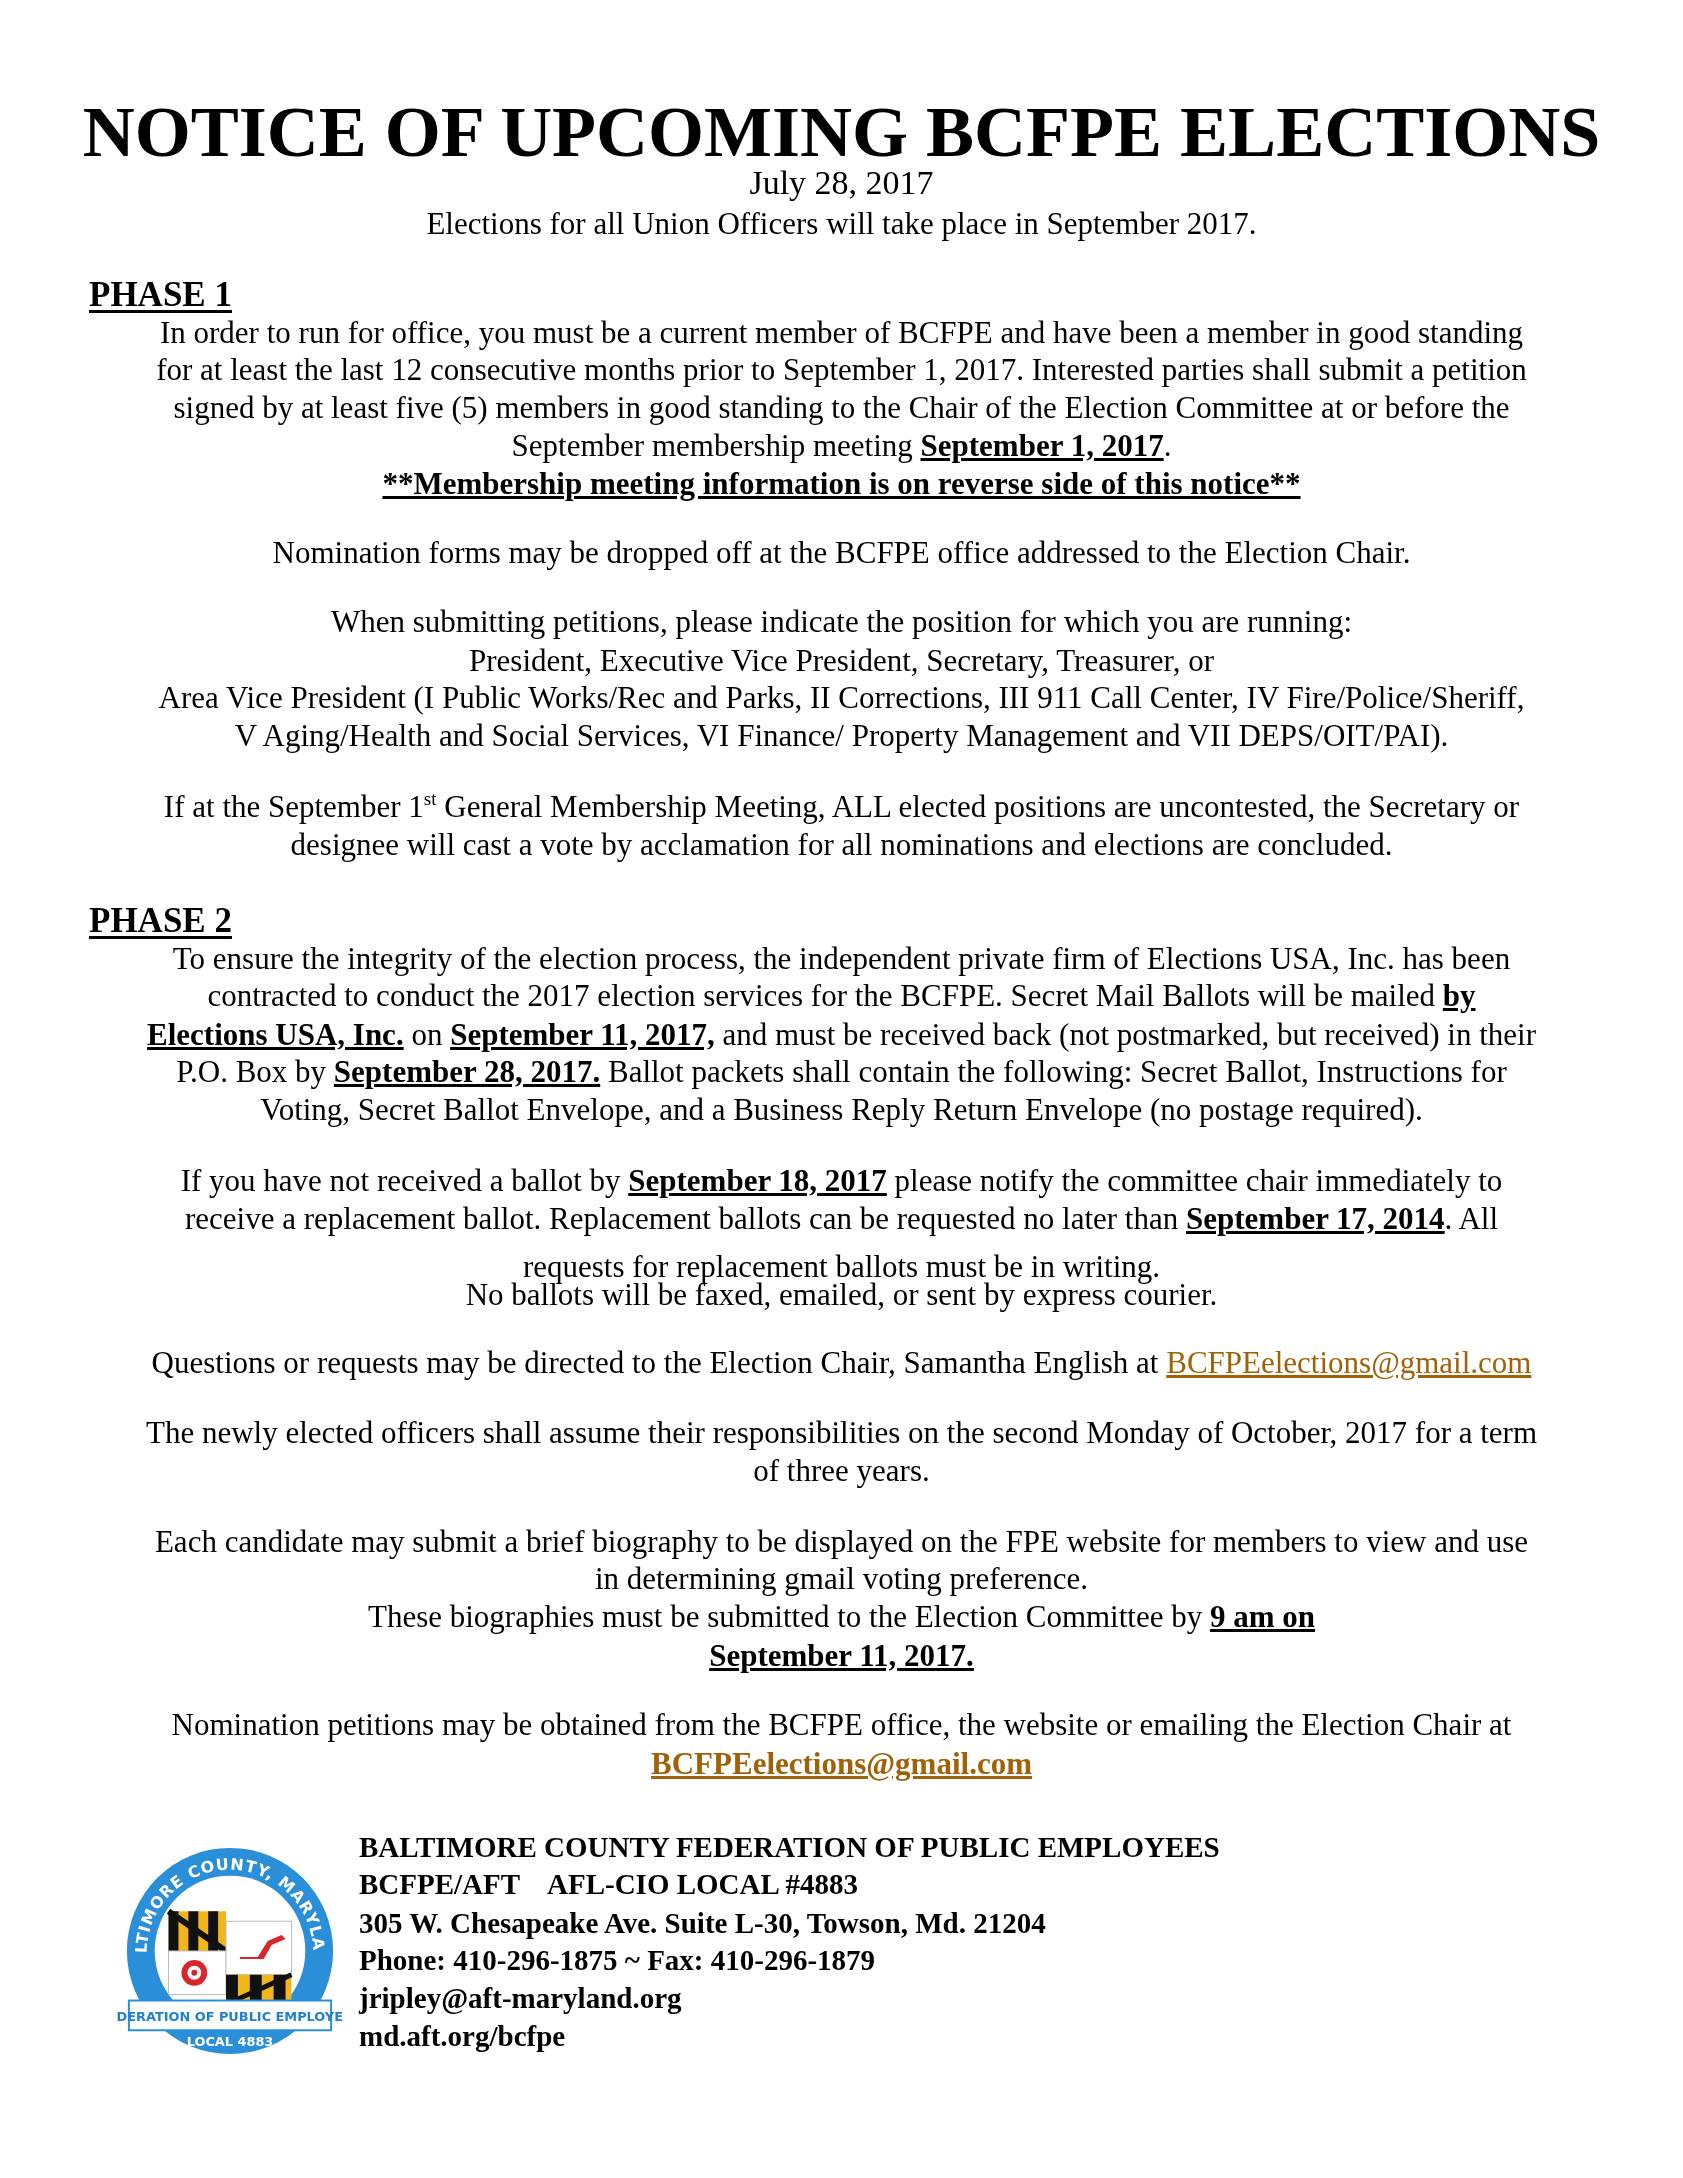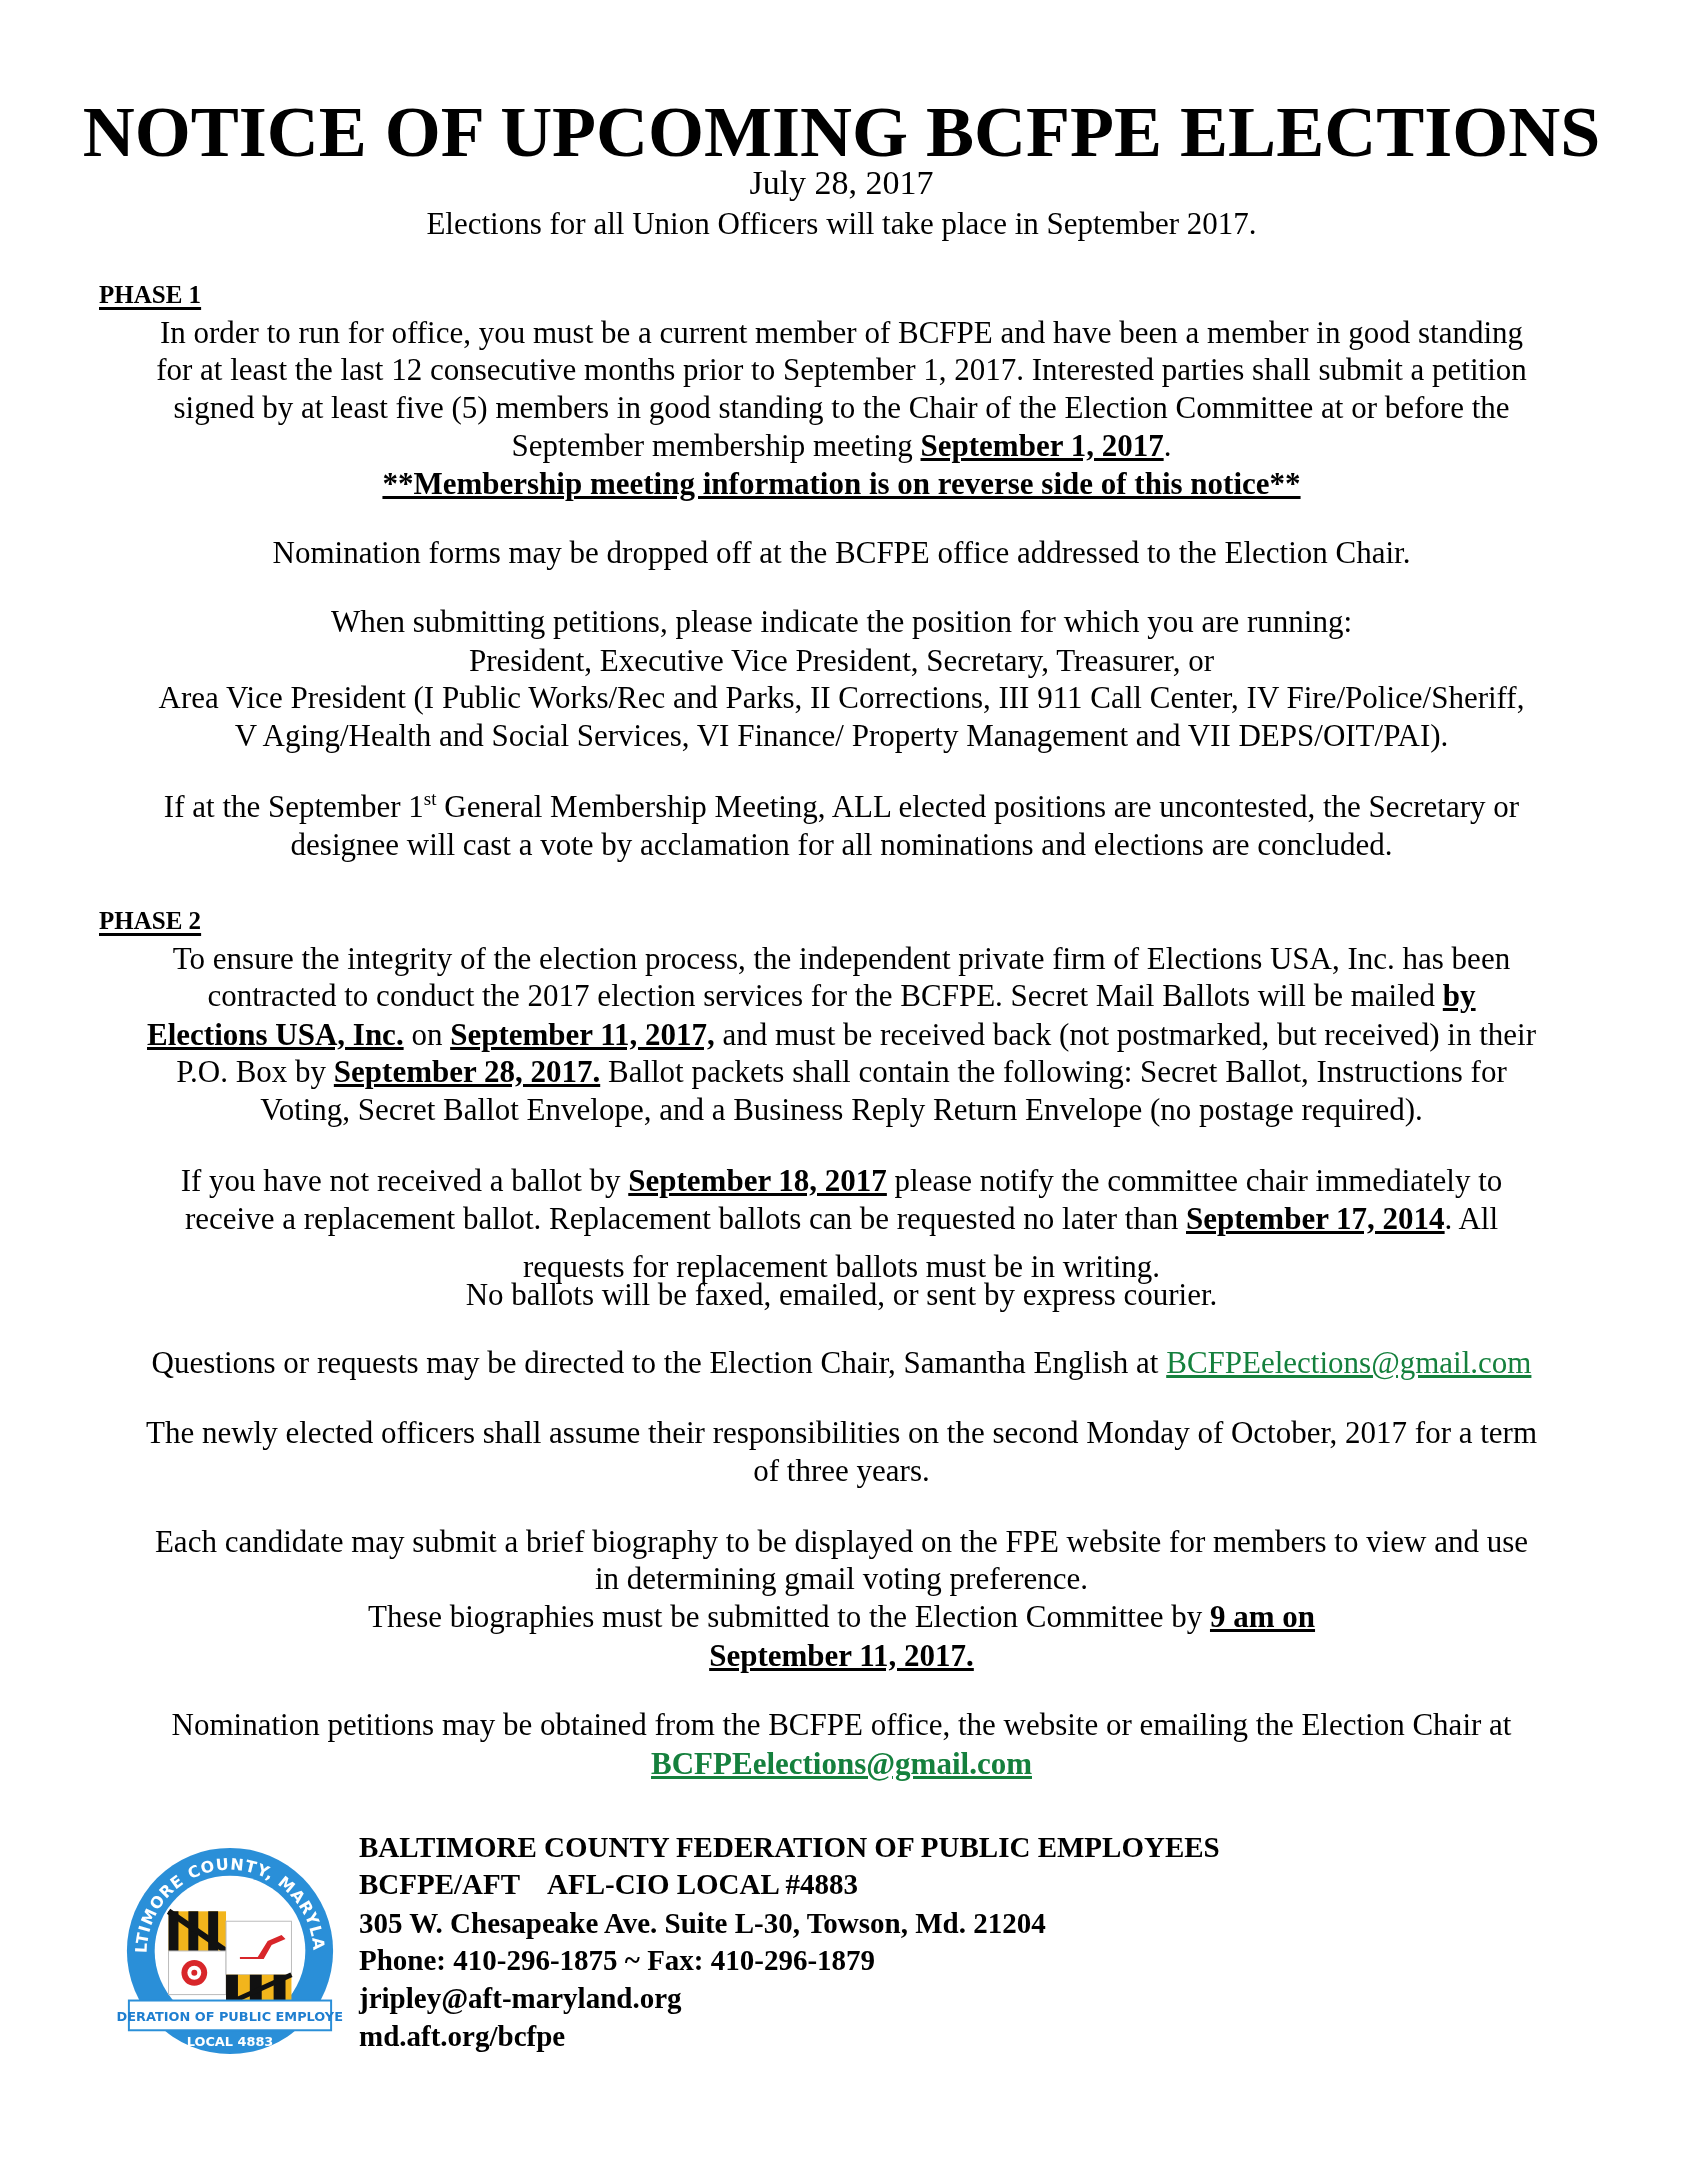--- a/index.html
+++ b/index.html
@@ -2,25 +2,25 @@
 <html><head>
 <meta charset="utf-8">
 <style>
   html, body { margin: 0; padding: 0; background: #ffffff; }
   body { width: 1683px; height: 2178px; position: relative; overflow: hidden;
          font-family: "Liberation Serif", "DejaVu Serif", serif; color: #000; }
   .line { position: absolute; left: 0; width: 1683px; text-align: center;
           font-size: 31px; line-height: 38px; white-space: nowrap; }
   .title { font-size: 72px; font-weight: bold; line-height: 59px; }
   .date { font-size: 34px; line-height: 40px; }
-  .heading { position: absolute; left: 99px; font-size: 25px; font-weight: bold;
+  .heading { position: absolute; left: 89px; font-size: 35px; font-weight: bold;
              text-decoration: underline; text-decoration-thickness: 3px; text-underline-offset: 4px; line-height: 38px; }
   b { font-weight: bold; text-decoration: underline; }
   sup { font-size: 19px; vertical-align: 12px; line-height: 0; }
-  a.link { color: #15803d; text-decoration: underline; }
+  a.link { color: #a16207; text-decoration: underline; }
   a.link.bold { font-weight: bold; }
   .footer { position: absolute; left: 0; top: 0; }
   .footer-line { position: absolute; left: 359px; font-size: 29px; font-weight: bold;
                  line-height: 38px; white-space: pre; }
   .logo { position: absolute; left: 117px; top: 1834px; width: 226px; height: 226px; }
 </style>
 </head>
 <body>
 
 <div class="line title" style="top:103px">NOTICE OF UPCOMING BCFPE ELECTIONS</div>

